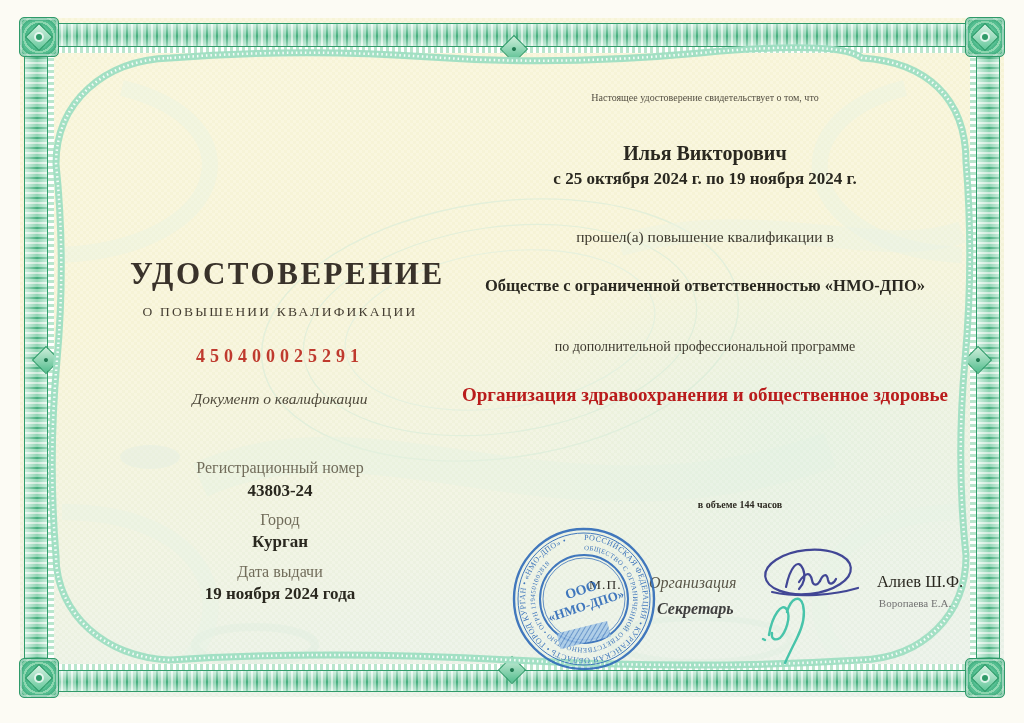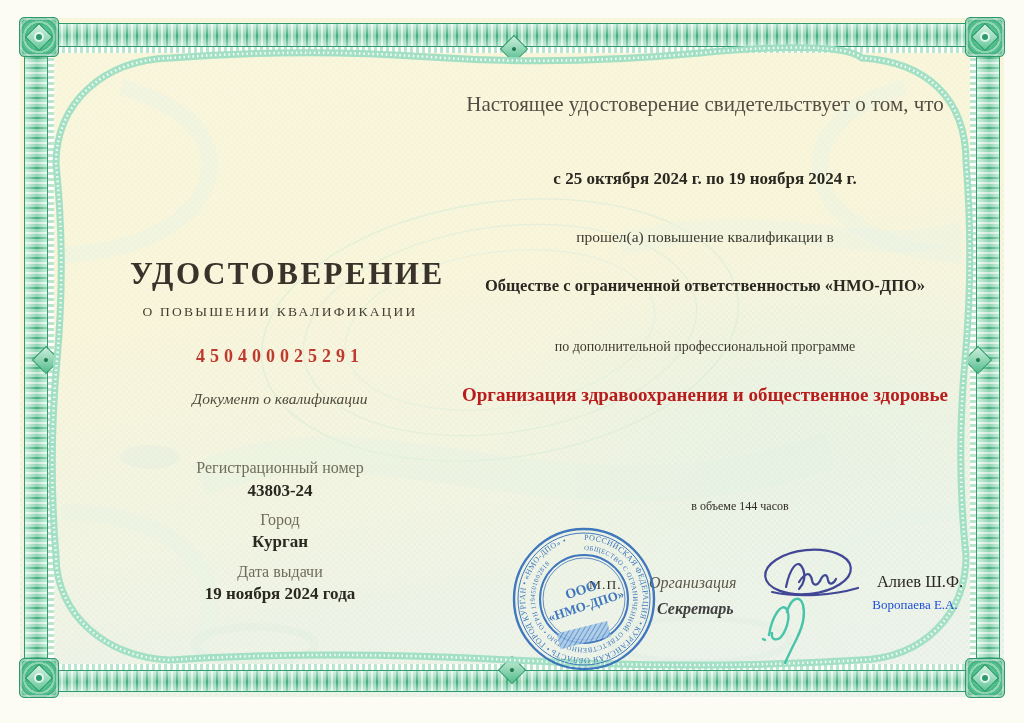--- a/index.html
+++ b/index.html
@@ -99,34 +99,34 @@
   .l-doc{top:390px;font-size:15.5px;font-style:italic;color:#4e493b;}
   .lab{font-size:16px;color:#716c5a;}
   .val{font-size:17px;font-weight:bold;color:#2a281f;}
   .l-reglabel{top:459px;}
   .l-regval{top:481px;}
   .l-citylabel{top:511px;}
   .l-cityval{top:532px;}
   .l-datelabel{top:563px;}
   .l-dateval{top:584px;}
 
-  .r-intro{top:92px;font-size:21px;color:#534e42;}
+  .r-intro{top:92px;font-size:10px;color:#534e42;}
   .r-last{top:114px;font-size:20px;font-weight:bold;color:#2a2820;}
   .r-name{top:142px;font-size:20px;font-weight:bold;color:#2a2820;}
   .r-period{top:169px;font-size:17px;font-weight:bold;color:#2a2820;}
   .r-action{top:228px;font-size:15.5px;color:#3e3a2f;}
   .r-org{top:276px;font-size:16.5px;font-weight:bold;color:#2a2820;}
   .r-pintro{top:339px;font-size:14px;color:#3e3a2f;}
   .r-program{top:384px;font-size:19px;font-weight:bold;color:#b91c1c;}
-  .r-volume{left:565px;width:350px;top:499px;font-size:12px;font-weight:normal;color:#2e2b23;}
+  .r-volume{left:565px;width:350px;top:499px;font-size:10px;font-weight:bold;color:#2e2b23;}
 
   .f-head-label{left:649px;top:574px;font-size:16px;font-style:italic;color:#5a5648;}
   .f-sec-label{left:657px;top:600px;font-size:16px;font-style:italic;font-weight:bold;color:#404040;}
   .f-head-name{left:858px;top:572px;width:124px;font-size:16.5px;color:#2a2820;}
-  .f-sec-name{left:850px;top:597px;width:130px;font-size:13px;color:#1d4ed8;}
+  .f-sec-name{left:850px;top:597px;width:130px;font-size:11px;color:#737373;}
   .mp{left:589px;top:577px;font-size:13.5px;letter-spacing:1px;color:#33312c;}
 
   .stamp-wrap{position:absolute;left:509px;top:524px;width:150px;height:150px;opacity:.9;}
 </style>
 </head>
 <body>
 
 <div class="page">
 
   <div class="paper"></div>
@@ -208,20 +208,21 @@
   <div class="txt lcol ctext l-num">450400025291</div>
   <div class="txt lcol ctext lab l-reglabel">Регистрационный номер</div>
   <div class="txt lcol ctext l-doc">Документ о квалификации</div>
   <div class="txt lcol ctext val l-regval">43803-24</div>
   <div class="txt lcol ctext lab l-citylabel">Город</div>
   <div class="txt lcol ctext val l-cityval">Курган</div>
   <div class="txt lcol ctext lab l-datelabel">Дата выдачи</div>
   <div class="txt lcol ctext val l-dateval">19 ноября 2024 года</div>
 
   <div class="txt rcol ctext r-intro">Настоящее удостоверение свидетельствует о том, что</div>
+  <div class="txt rcol ctext r-name">Илья Викторович</div>
   <div class="txt rcol ctext r-period">с 25 октября 2024 г. по 19 ноября 2024 г.</div>
   <div class="txt rcol ctext r-action">прошел(а) повышение квалификации в</div>
   <div class="txt rcol ctext r-org">Обществе с ограниченной ответственностью «НМО-ДПО»</div>
   <div class="txt rcol ctext r-pintro">по дополнительной профессиональной программе</div>
   <div class="txt rcol ctext r-program">Организация здравоохранения и общественное здоровье</div>
   <div class="txt ctext r-volume">в объеме 144 часов</div>
 
   <div class="txt mp">М.П.</div>
   <div class="txt f-head-label">Организация</div>
   <div class="txt f-sec-label">Секретарь</div>

